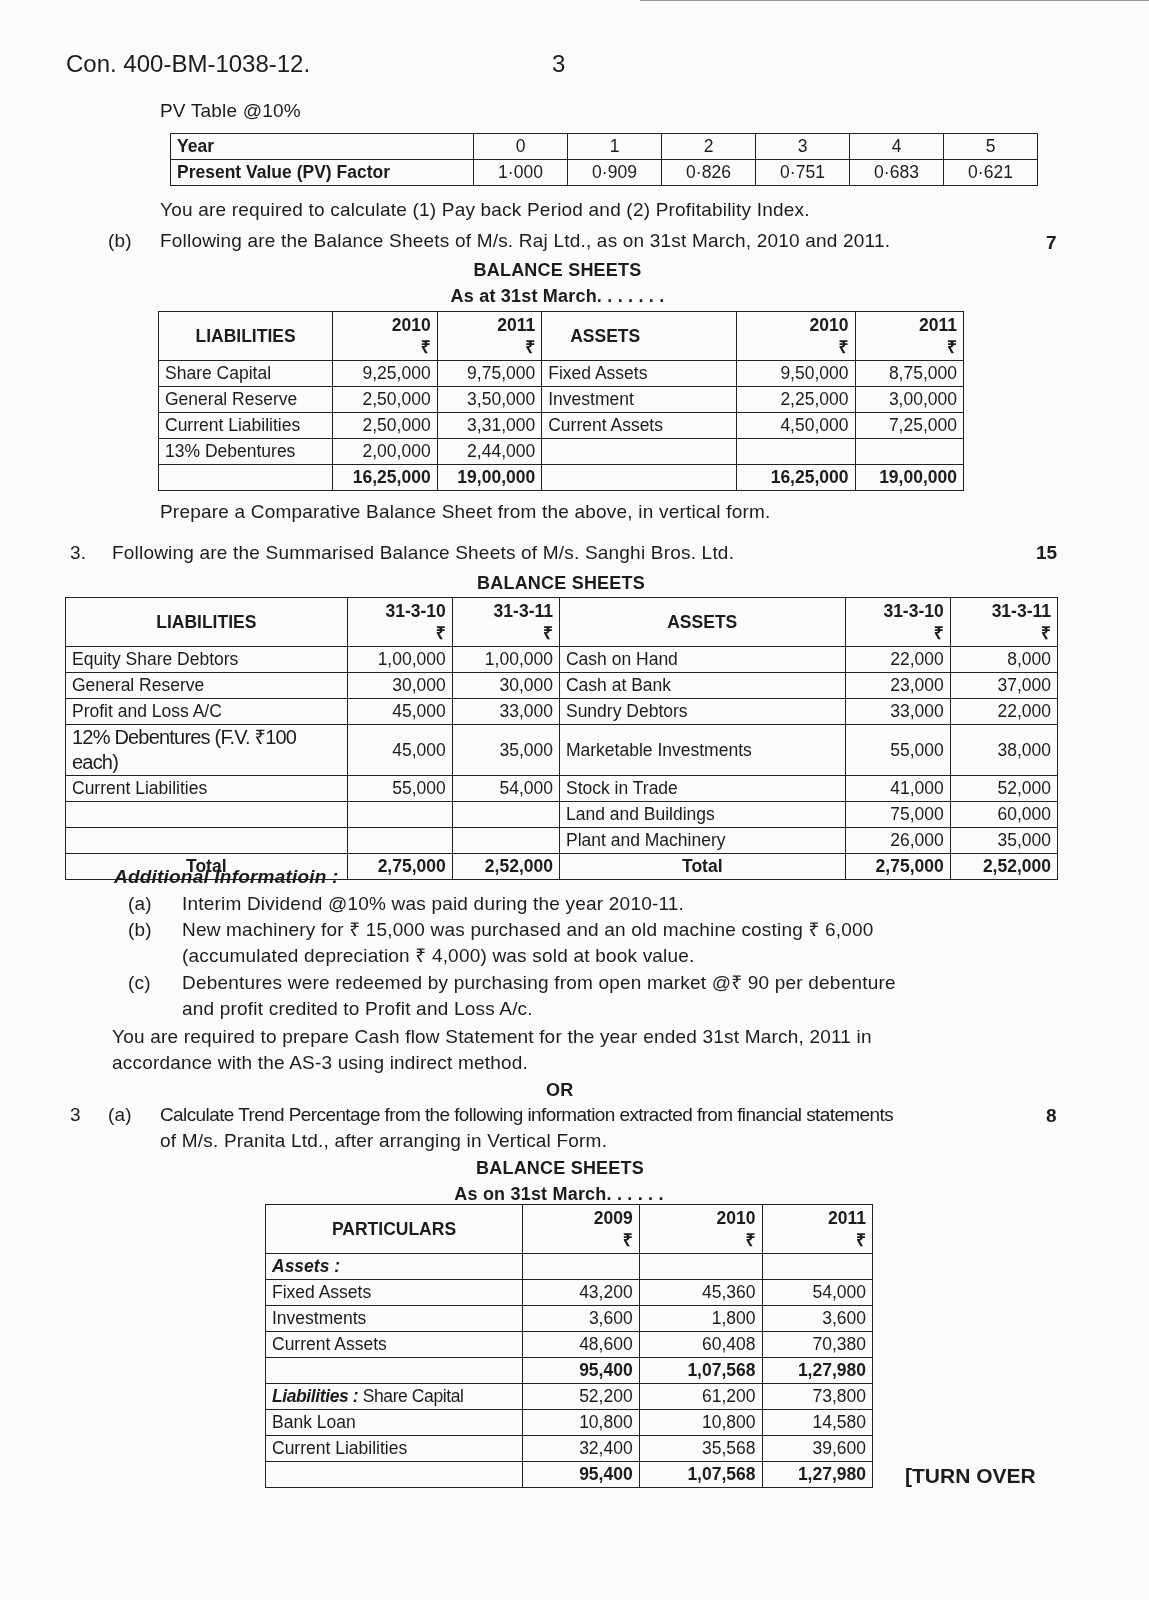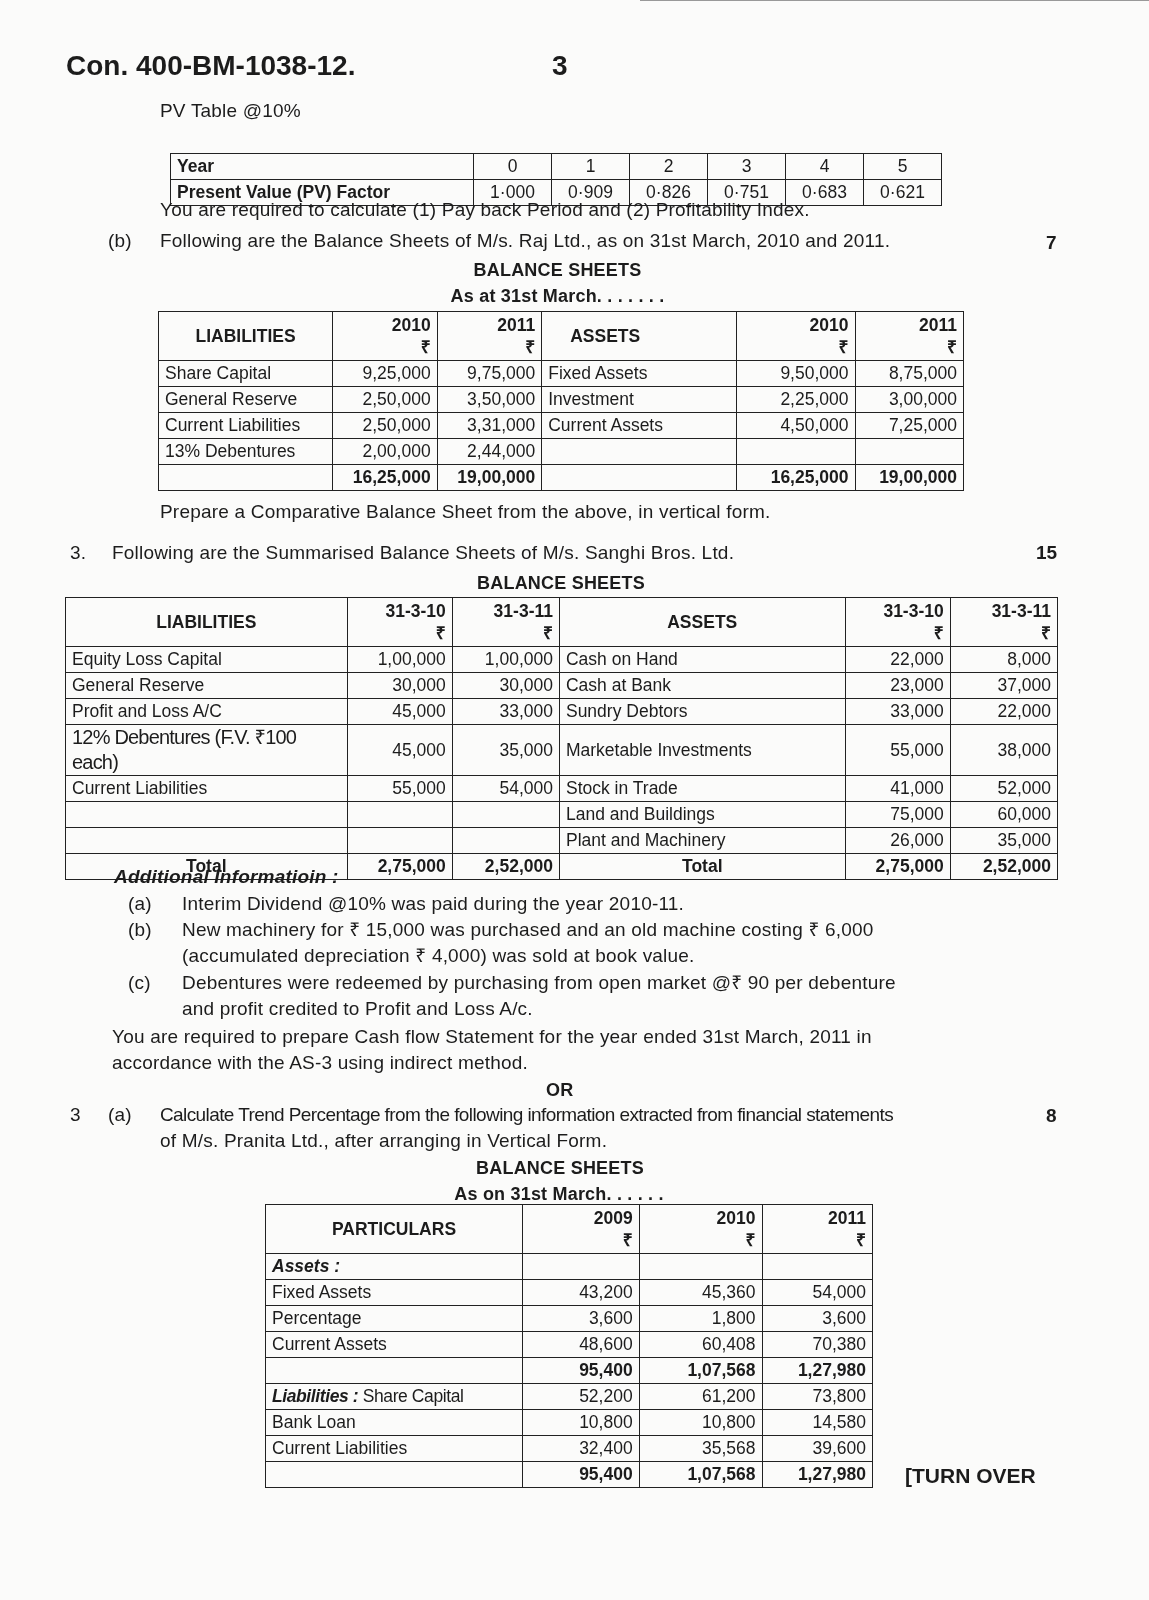--- a/index.html
+++ b/index.html
@@ -1,21 +1,21 @@
 <!DOCTYPE html>
 <html><head>
 <meta charset="utf-8">
 <style>
   html, body { margin:0; padding:0; }
   body {
     width:1149px; height:1600px; background:#fbfbfa; position:relative; overflow:hidden;
     font-family:"Liberation Sans", sans-serif; color:#1c1c1c;
   }
   .abs { position:absolute; }
-  .hdr { font-size:28px; font-weight:bold; }
+  .hdr { font-size:24px; font-weight:normal; }
   .txt { font-size:19px; line-height:26px; letter-spacing:0.2px; }
   .bold { font-weight:bold; }
   .center { text-align:center; }
   table { border-collapse:collapse; position:absolute; font-size:17.5px; }
   td, th { border:1.5px solid #222; padding:0 6px; height:25px; line-height:25px; }
   th { font-weight:bold; }
   .num { text-align:right; }
   .hdrcell { line-height:22px; padding-top:2px; padding-bottom:2px; }
   .marks { font-size:19px; font-weight:bold; }
   .ital { font-style:italic; font-weight:bold; }
@@ -23,21 +23,21 @@
 </style>
 </head>
 <body>
 
 <div class="topline"></div>
 
 <div class="abs hdr" style="left:66px;top:50px;">Con. 400-BM-1038-12.</div>
 <div class="abs hdr" style="left:552px;top:50px;">3</div>
 
 <div class="abs txt" style="left:160px;top:98px;text-align:center;">PV Table @10%</div>
-<table style="left:170px;top:133px;width:772px;margin-top:20px;">
+<table style="left:170px;top:133px;width:868px;">
   <tbody>
       <tr>
     <td class="bold" style="width:290px;">Year</td>
     <td class="center">0</td>
     <td class="center">1</td>
     <td class="center">2</td>
     <td class="center">3</td>
     <td class="center">4</td>
     <td class="center">5</td>
   </tr>
@@ -125,21 +125,21 @@
   <tbody>
       <tr>
     <th style="width:268px;">LIABILITIES</th>
     <th class="num hdrcell" style="width:92px;"><span>31-3-10</span><br><span>₹</span></th>
     <th class="num hdrcell" style="width:94px;"><span>31-3-11</span><br><span>₹</span></th>
     <th style="width:272px;">ASSETS</th>
     <th class="num hdrcell" style="width:92px;"><span>31-3-10</span><br><span>₹</span></th>
     <th class="num hdrcell" style="width:94px;"><span>31-3-11</span><br><span>₹</span></th>
   </tr>
   <tr>
-    <td>Equity Loss Capital</td>
+    <td>Equity Share Debtors</td>
         <td class="num">1,00,000</td>
         <td class="num">1,00,000</td>
     <td>Cash on Hand</td>
         <td class="num">22,000</td>
         <td class="num">8,000</td>
   </tr>
   <tr>
     <td>General Reserve</td>
         <td class="num">30,000</td>
         <td class="num">30,000</td>
@@ -237,21 +237,21 @@
         <td></td>
         <td></td>
   </tr>
   <tr>
     <td>Fixed Assets</td>
         <td class="num">43,200</td>
         <td class="num">45,360</td>
         <td class="num">54,000</td>
   </tr>
   <tr>
-    <td>Percentage</td>
+    <td>Investments</td>
         <td class="num">3,600</td>
         <td class="num">1,800</td>
         <td class="num">3,600</td>
   </tr>
   <tr>
     <td>Current Assets</td>
         <td class="num">48,600</td>
         <td class="num">60,408</td>
         <td class="num">70,380</td>
   </tr>

